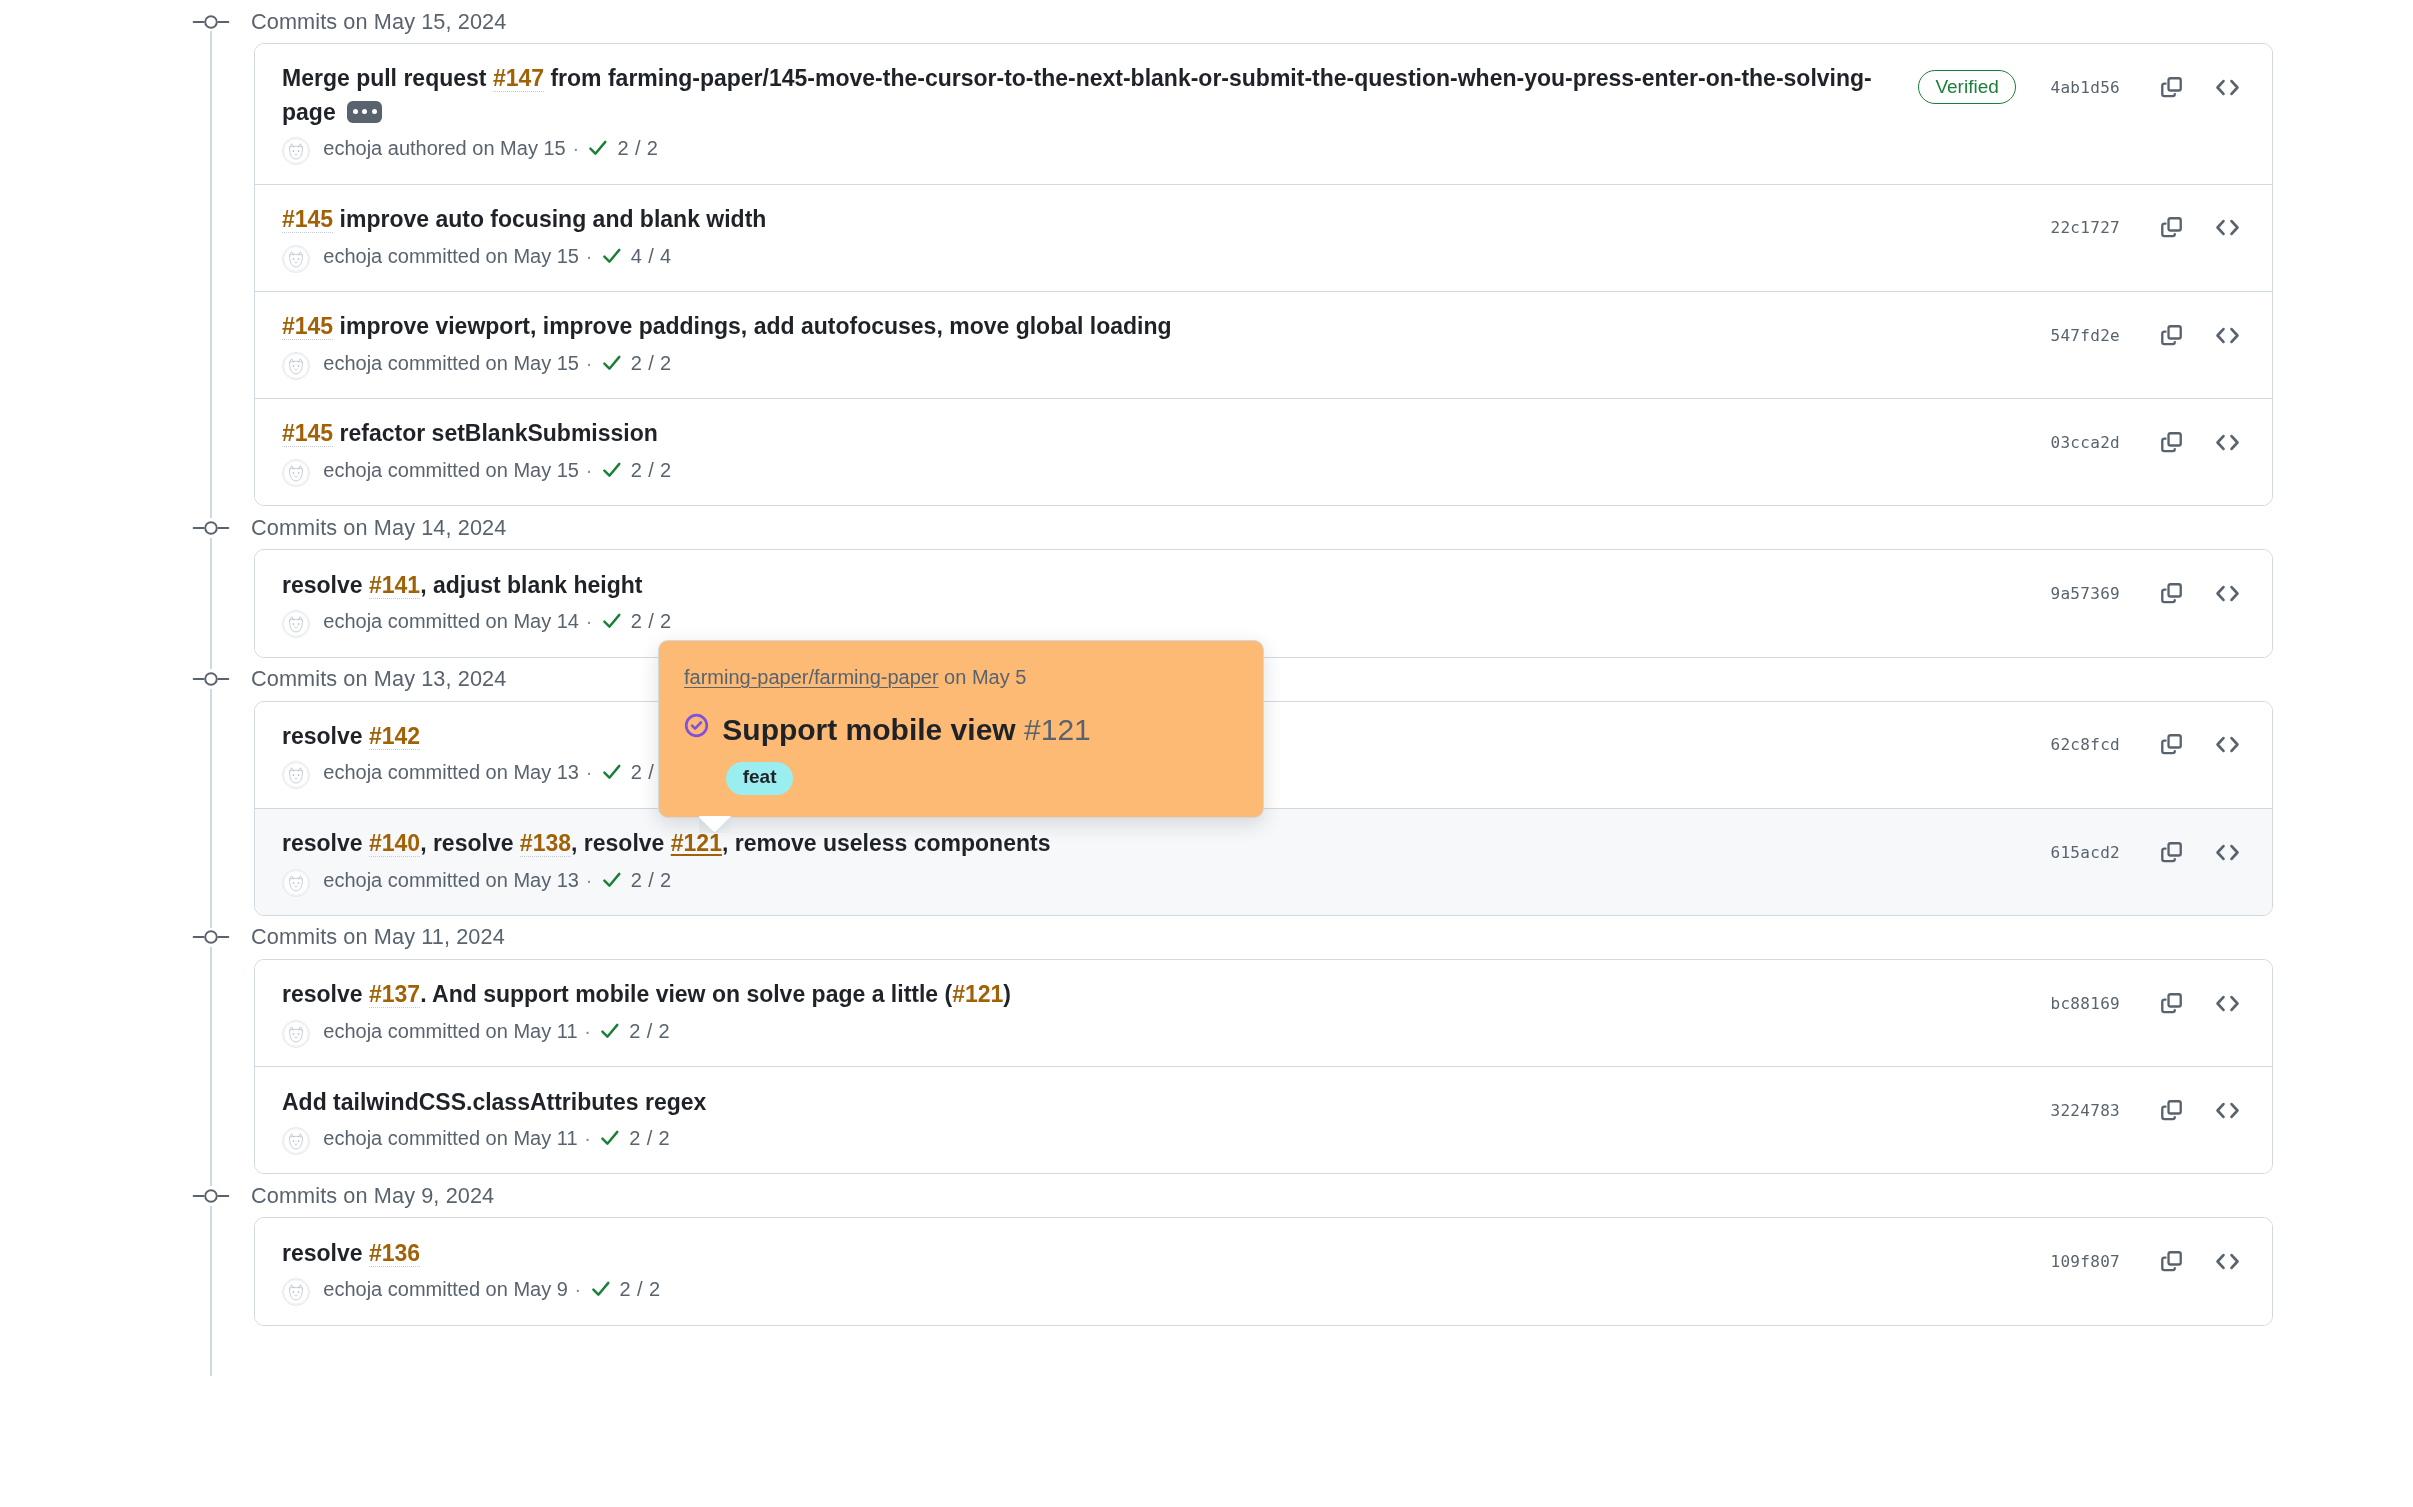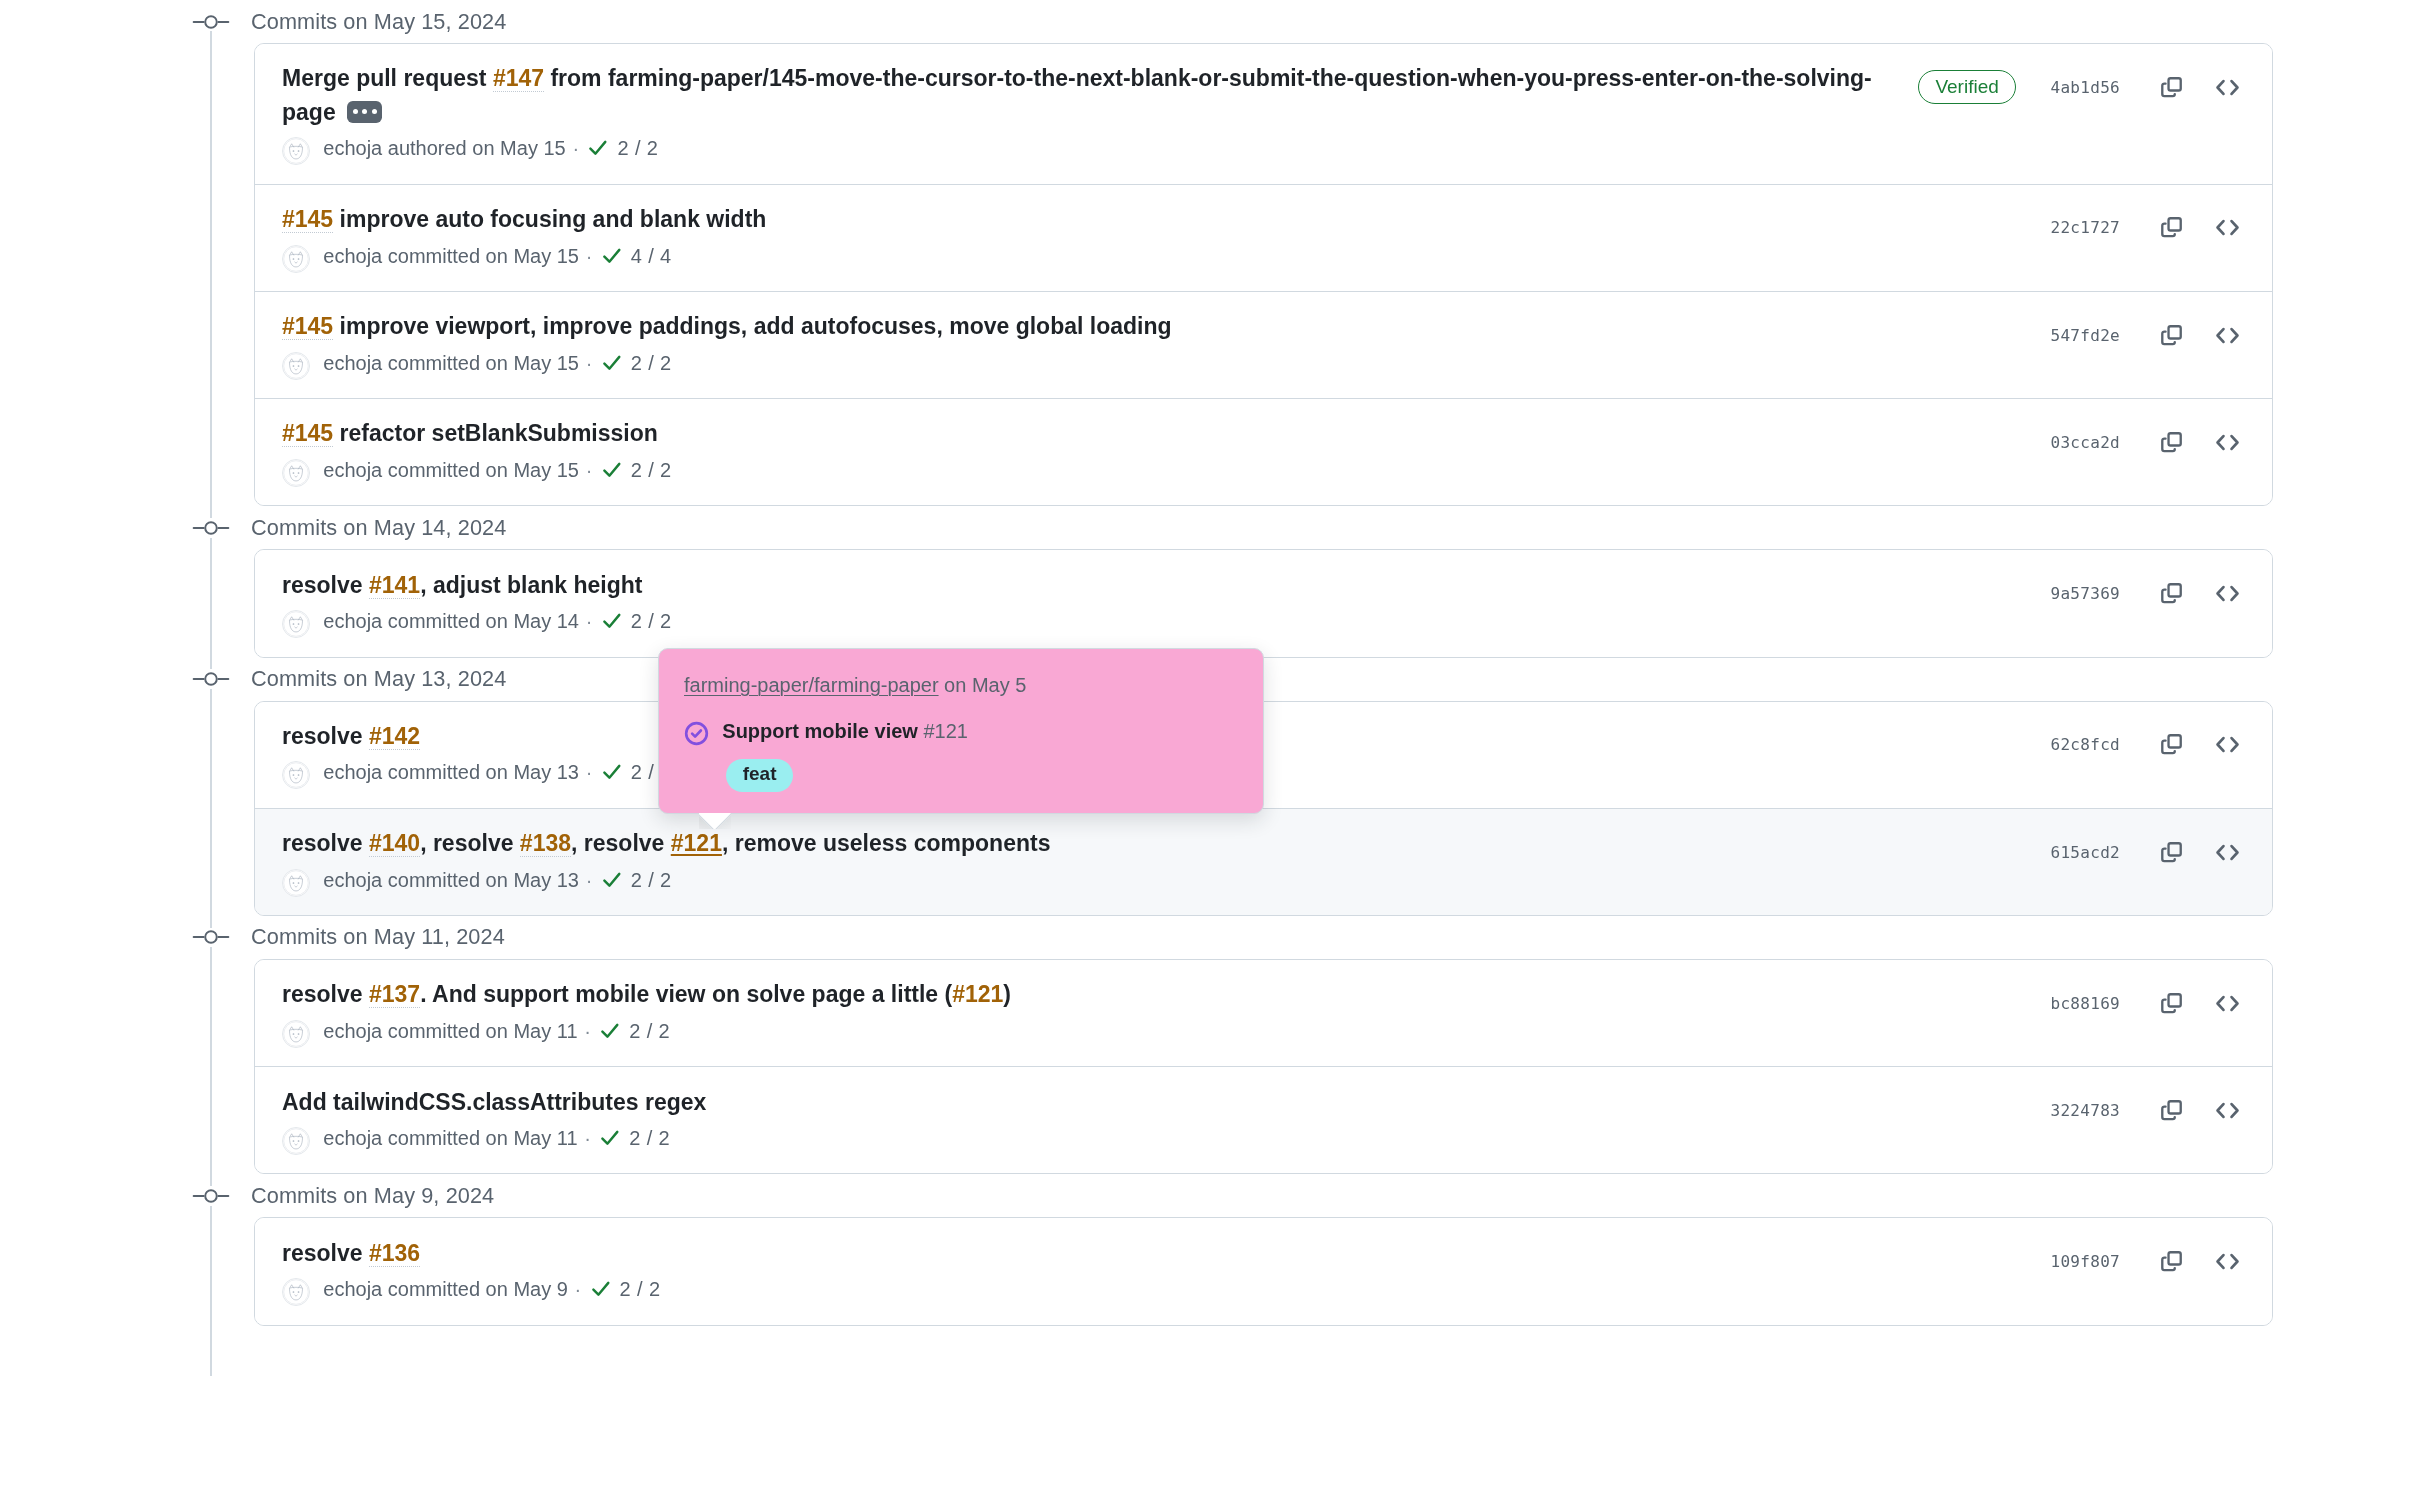--- a/index.html
+++ b/index.html
@@ -186,26 +186,25 @@
   }
   .icon-btn + .icon-btn { margin-left: 10px; }
   .icon-btn svg { display: block; }
 
   
   .hovercard {
     position: absolute;
     left: 658px;
     top: 640px;
     width: 606px;
-    background: #f9a8d4;
+    background: #fdba74;
     border: 0.8px solid #d1d9e0;
     border-radius: 10px;
     box-shadow: 0 6.7px 20px rgba(31,35,40,0.14);
     z-index: 50;
-    margin-top: 8px;
   }
   .hc-body { padding: 23px 25px 21.7px; }
   .hc-repoline {
     font-size: 20px;
     color: #59636e;
     margin-bottom: 20px;
     line-height: 1.3;
   }
   .hc-repo {
     color: #59636e;
@@ -214,21 +213,21 @@
     text-underline-offset: 2.5px;
   }
   .hc-issue {
     display: flex;
     align-items: flex-start;
     gap: 13.3px;
   }
   .hc-issue-ico { flex: 0 0 auto; margin-top: 2.5px; }
   .hc-issue-ico svg { display: block; }
   .hc-issue-text {
-    font-size: 20px;
+    font-size: 30px;
     font-weight: 700;
     color: #1f2328;
     line-height: 1.3;
   }
   .hc-issue-num { font-weight: 400; color: #59636e; }
   .hc-labels { margin-top: 13.3px; padding-left: 42px; }
   .label-pill {
     display: inline-block;
     background: #9AEEF0;
     color: #1f2328;

